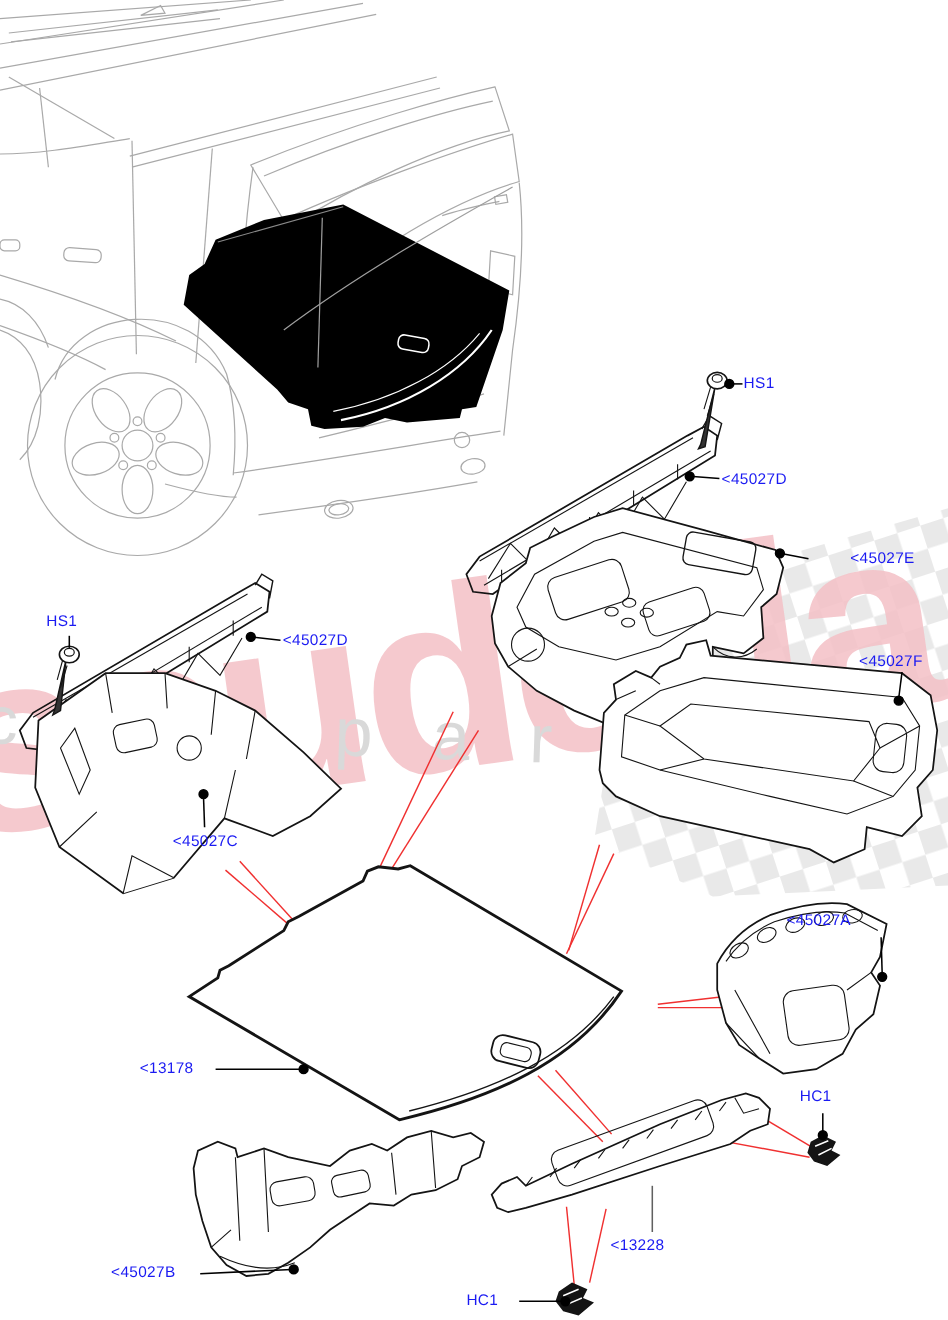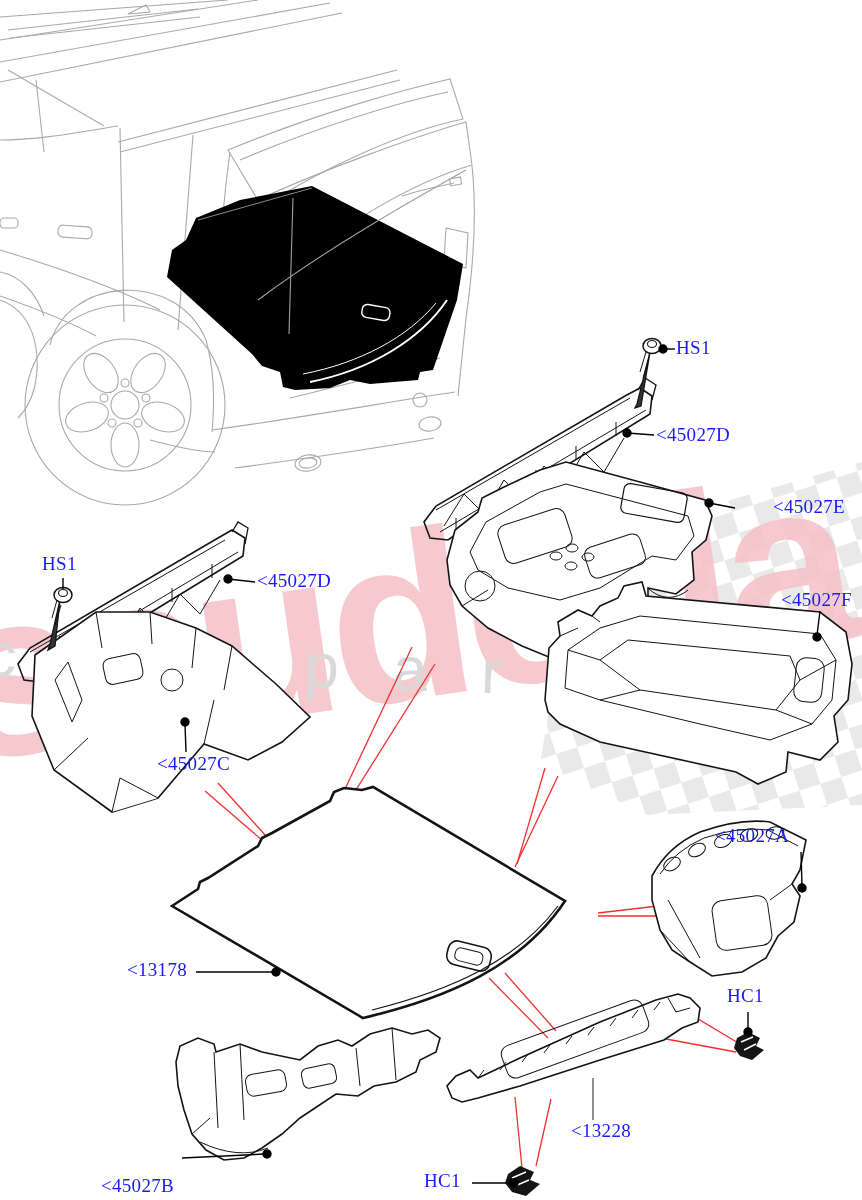--- a/index.html
+++ b/index.html
@@ -1,20 +1,20 @@
 <!DOCTYPE html>
 <html><head>
 <meta charset="utf-8">
 <style>
   html,body{margin:0;padding:0;background:#ffffff;}
   .stage{position:relative;width:862px;height:1200px;background:#ffffff;overflow:hidden;
          font-family:"Liberation Sans",sans-serif;}
   .stage svg{position:absolute;left:0;top:0;}
-  .lbl{position:absolute;color:#1a1af2;font-size:19px;line-height:22px;white-space:nowrap;
-       font-family:Liberation Serif, serif;letter-spacing:0.3px;cursor:pointer;}
+  .lbl{position:absolute;color:#1a1af2;font-size:14px;line-height:22px;white-space:nowrap;
+       font-family:Liberation Sans, sans-serif;letter-spacing:0.3px;cursor:pointer;}
   .wm-brand{font-family:"Liberation Sans",sans-serif;font-weight:bold;}
   .wm-tag{font-family:"Liberation Sans",sans-serif;}
 </style>
 </head>
 <body>
 
 <div class="stage">
 <svg width="862" height="1200" viewBox="0 0 862 1200">
   <defs>
     <pattern id="chk" width="44" height="44" patternUnits="userSpaceOnUse" patternTransform="rotate(-18 700 640)">
@@ -251,16 +251,16 @@
 <div class="lbl" style="left:676px;top:337px;">HS1</div>
 <div class="lbl" style="left:656px;top:424px;">&lt;45027D</div>
 <div class="lbl" style="left:773px;top:496px;">&lt;45027E</div>
 <div class="lbl" style="left:781px;top:589px;">&lt;45027F</div>
 <div class="lbl" style="left:42px;top:553px;">HS1</div>
 <div class="lbl" style="left:257px;top:570px;">&lt;45027D</div>
 <div class="lbl" style="left:157px;top:753px;">&lt;45027C</div>
 <div class="lbl" style="left:715px;top:825px;">&lt;45027A</div>
 <div class="lbl" style="left:127px;top:959px;">&lt;13178</div>
 <div class="lbl" style="left:727px;top:985px;">HC1</div>
-<div class="lbl" style="left:101px;top:1145px;margin-top:30px;">&lt;45027B</div>
-<div class="lbl" style="left:555px;top:1120px;margin-left:16px;">&lt;13228</div>
+<div class="lbl" style="left:101px;top:1145px;">&lt;45027B</div>
+<div class="lbl" style="left:555px;top:1120px;">&lt;13228</div>
 <div class="lbl" style="left:424px;top:1170px;">HC1</div>
 </div>
 
 </body></html>

